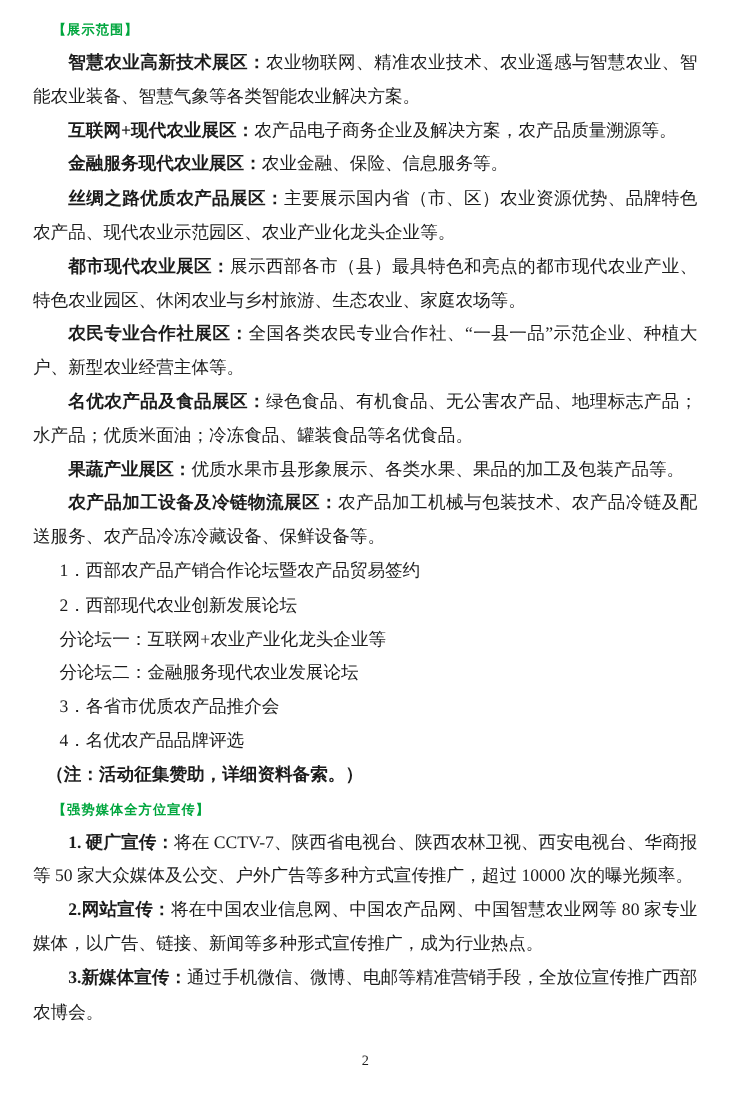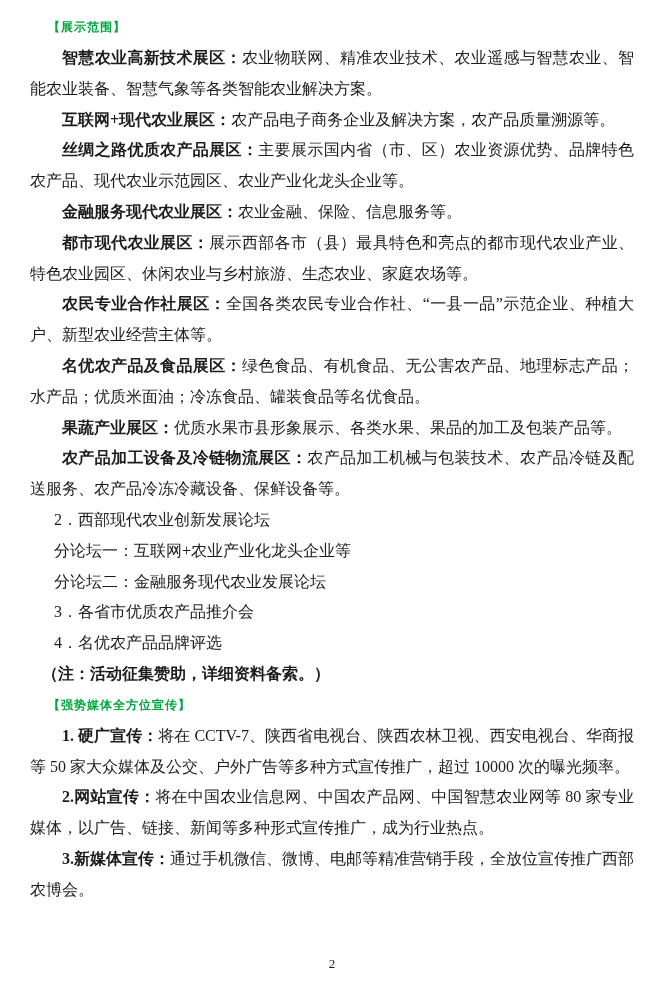--- a/index.html
+++ b/index.html
@@ -54,35 +54,36 @@
 <body>
 
 <div class="page">
 
   <h2 class="sec-heading">【展示范围】</h2>
 
   <p class="para"><span class="lead">智慧农业高新技术展区：</span><span>农业物联网、精准农业技术、农业遥感与智慧农业、智能农业装备、智慧气象等各类智能农业解决方案。</span></p>
 
   <p class="para"><span class="lead">互联网+现代农业展区：</span><span>农产品电子商务企业及解决方案，农产品质量溯源等。</span></p>
 
+  <p class="para"><span class="lead">金融服务现代农业展区：</span><span>农业金融、保险、信息服务等。</span></p>
+
   <p class="para"><span class="lead">丝绸之路优质农产品展区：</span><span>主要展示国内省（市、区）农业资源优势、品牌特色农产品、现代农业示范园区、农业产业化龙头企业等。</span></p>
-
-  <p class="para"><span class="lead">金融服务现代农业展区：</span><span>农业金融、保险、信息服务等。</span></p>
 
   <p class="para"><span class="lead">都市现代农业展区：</span><span>展示西部各市（县）最具特色和亮点的都市现代农业产业、特色农业园区、休闲农业与乡村旅游、生态农业、家庭农场等。</span></p>
 
   <p class="para"><span class="lead">农民专业合作社展区：</span><span>全国各类农民专业合作社、“一县一品”示范企业、种植大户、新型农业经营主体等。</span></p>
 
   <p class="para"><span class="lead">名优农产品及食品展区：</span><span>绿色食品、有机食品、无公害农产品、地理标志产品；水产品；优质米面油；冷冻食品、罐装食品等名优食品。</span></p>
 
   <p class="para"><span class="lead">果蔬产业展区：</span><span>优质水果市县形象展示、各类水果、果品的加工及包装产品等。</span></p>
 
   <p class="para"><span class="lead">农产品加工设备及冷链物流展区：</span><span>农产品加工机械与包装技术、农产品冷链及配送服务、农产品冷冻冷藏设备、保鲜设备等。</span></p>
 
 
+  <div class="act-item">1．西部农产品产销合作论坛暨农产品贸易签约</div>
   <div class="act-item">2．西部现代农业创新发展论坛</div>
   <div class="act-item">分论坛一：互联网+农业产业化龙头企业等</div>
   <div class="act-item">分论坛二：金融服务现代农业发展论坛</div>
   <div class="act-item">3．各省市优质农产品推介会</div>
   <div class="act-item">4．名优农产品品牌评选</div>
 
   <div class="note">（注：活动征集赞助，详细资料备索。）</div>
 
   <h2 class="sec-heading">【强势媒体全方位宣传】</h2>
 

